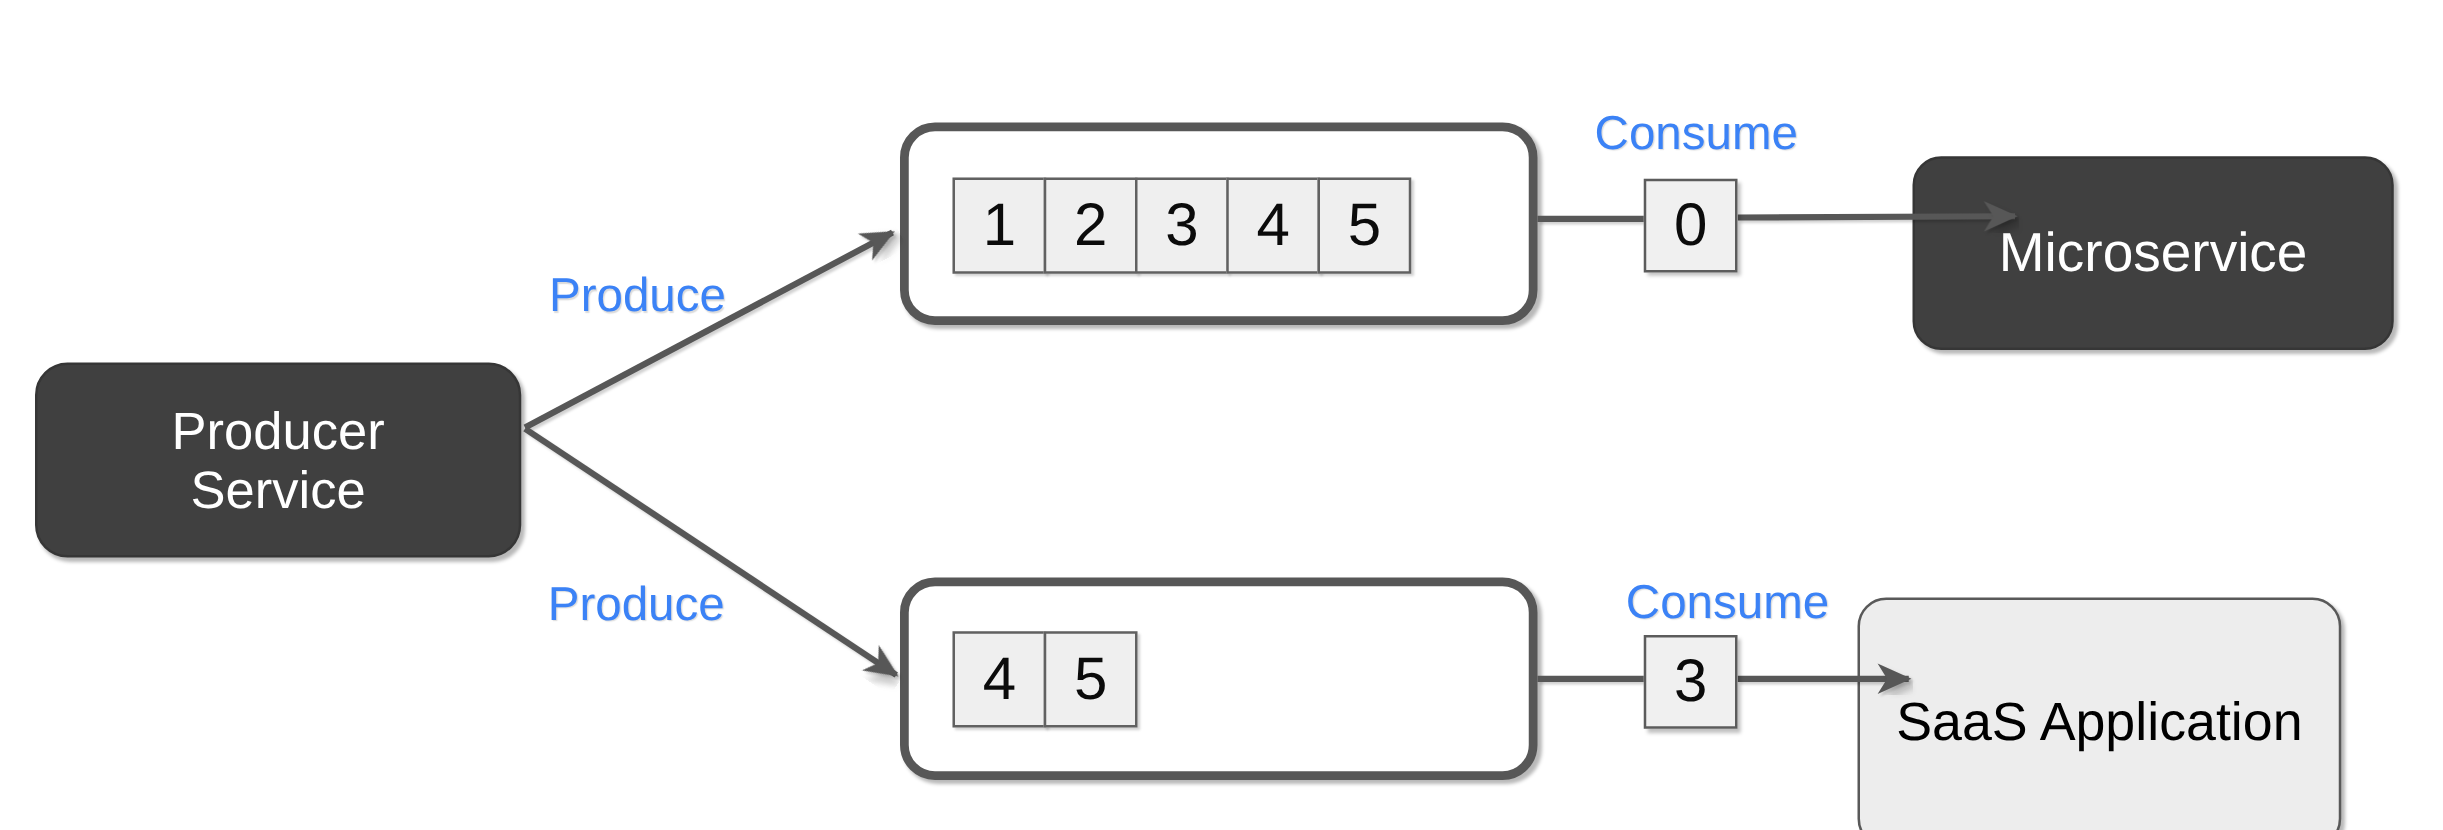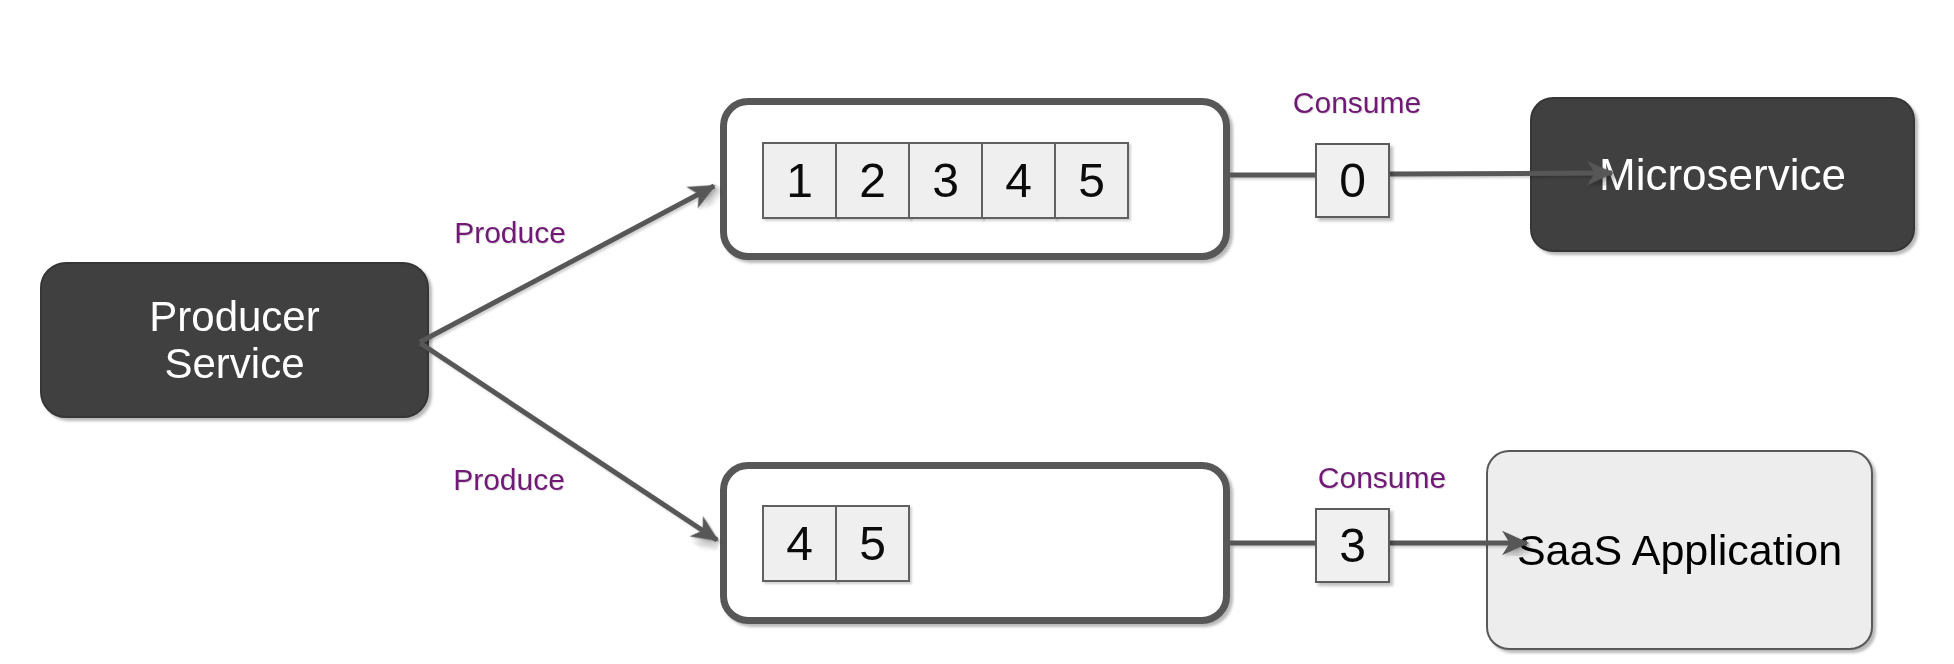--- a/index.html
+++ b/index.html
@@ -2,24 +2,24 @@
 <html><head>
 <meta charset="utf-8">
 <style>
   html,body{margin:0;padding:0;background:#ffffff;}
   .canvas{
     position:relative;width:1954px;height:664px;background:#ffffff;overflow:hidden;
     font-family:"Liberation Sans","DejaVu Sans",sans-serif;
   }
   
   .node{position:absolute;box-sizing:border-box;display:flex;align-items:center;justify-content:center;
-        box-shadow:3px 3px 3px rgba(0,0,0,.28);z-index:1;}
+        box-shadow:3px 3px 3px rgba(0,0,0,.28);z-index:1;margin-top:28px;}
   .node-dark{background:#404040;border:2px solid #363636;color:#ffffff;border-radius:23px;}
   .node-light{background:#ededed;border:2px solid #595959;color:#000000;border-radius:23px;}
-  .producer{left:40px;top:262px;width:389px;height:156px;border-radius:26px;}
+  .producer{left:28px;top:262px;width:389px;height:156px;border-radius:26px;}
   .producer .lbl{display:block;width:210px;text-align:center;font-size:42px;line-height:47px;}
   .microservice{left:1530px;top:97px;width:385px;height:155px;font-size:44px;}
   .saas{left:1486px;top:450px;width:387px;height:200px;font-size:43px;}
 
   
   .queue-box{position:absolute;box-sizing:border-box;left:720px;width:510px;height:162px;
              background:#ffffff;border:7px solid #575757;border-radius:28px;
              box-shadow:3px 3px 3px rgba(0,0,0,.28);z-index:1;}
   .queue-top{top:98px;}
   .queue-bottom{top:462px;}
@@ -38,22 +38,22 @@
                border:2px solid #5c5c5c;display:flex;align-items:center;justify-content:center;
                font-size:48px;color:#0b0b0b;box-shadow:3px 3px 3px rgba(0,0,0,.25);z-index:3;}
   .consume-box-top{left:1315px;top:143px;}
   .consume-box-bottom{left:1315px;top:508px;}
 
   
   .q-title{position:absolute;transform:translateX(-50%);white-space:nowrap;color:#6e6e6e;
            font-size:54px;line-height:1;z-index:4;text-shadow:2px 2px 2px rgba(0,0,0,.22);}
   .q-title-top{left:911px;top:23px;}
   .q-title-bottom{left:1035px;top:384px;}
-  .edge-label{position:absolute;transform:translateX(-50%);white-space:nowrap;color:#701a75;
-              font-size:30px;line-height:1;z-index:4;text-shadow:1px 1px 1px rgba(0,0,0,.15);}
+  .edge-label{position:absolute;transform:translateX(-50%);white-space:nowrap;color:#3b82f6;
+              font-size:38px;line-height:1;z-index:4;text-shadow:1px 1px 1px rgba(0,0,0,.15);}
   .produce-top{left:510px;top:218px;}
   .produce-bottom{left:509px;top:465px;}
   .consume-top{left:1357px;top:88px;}
   .consume-bottom{left:1382px;top:463px;}
 
   
   .edges{position:absolute;left:0;top:0;width:1954px;height:664px;z-index:2;pointer-events:none;}
   .edges path{filter:drop-shadow(2px 2px 1px rgba(0,0,0,.18));}
 </style>
 </head>

